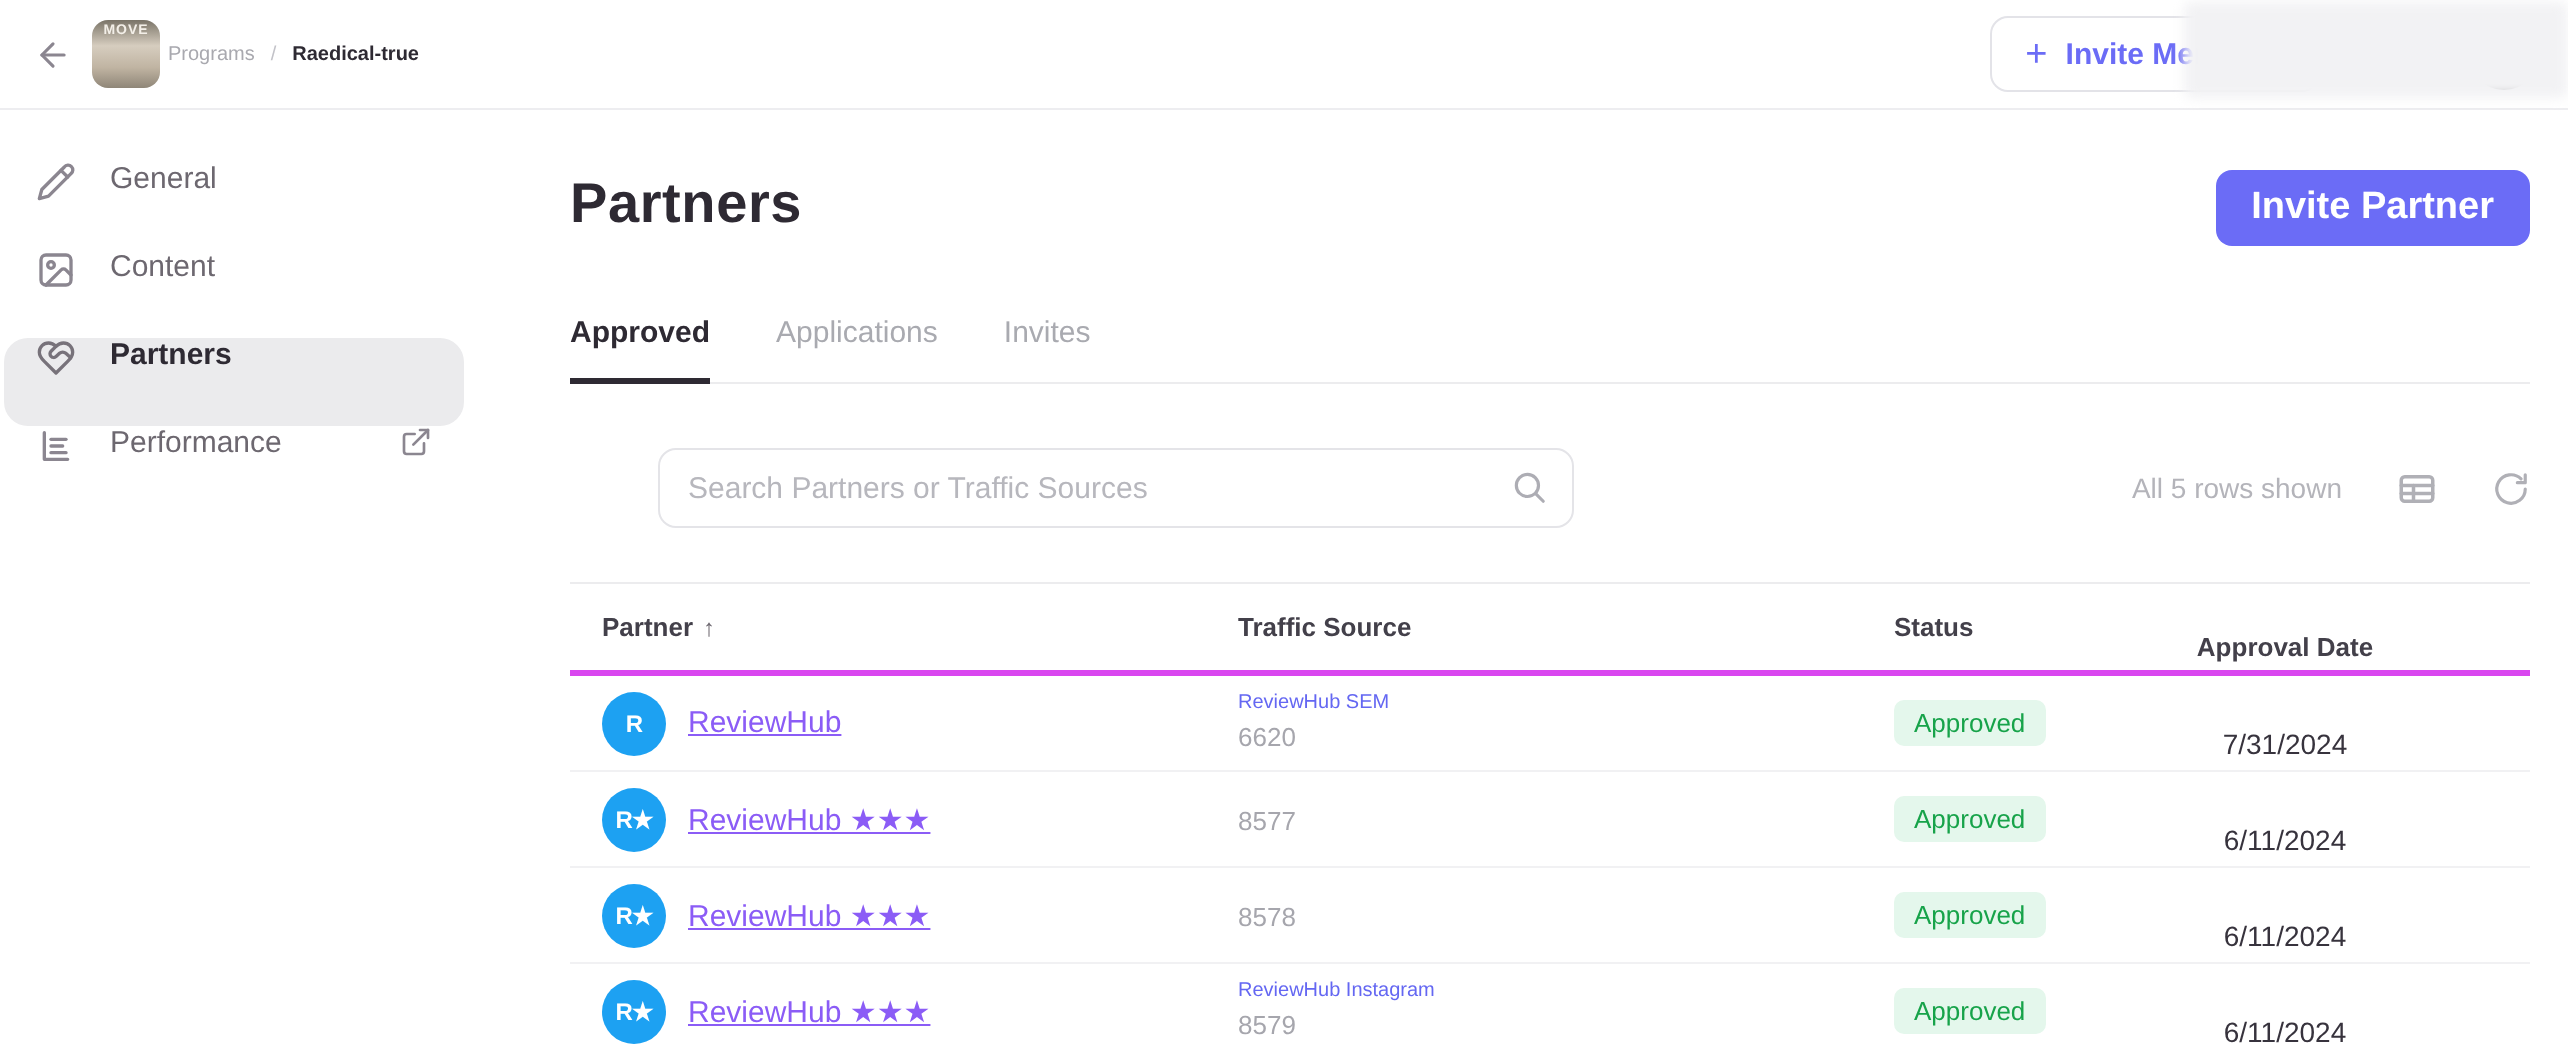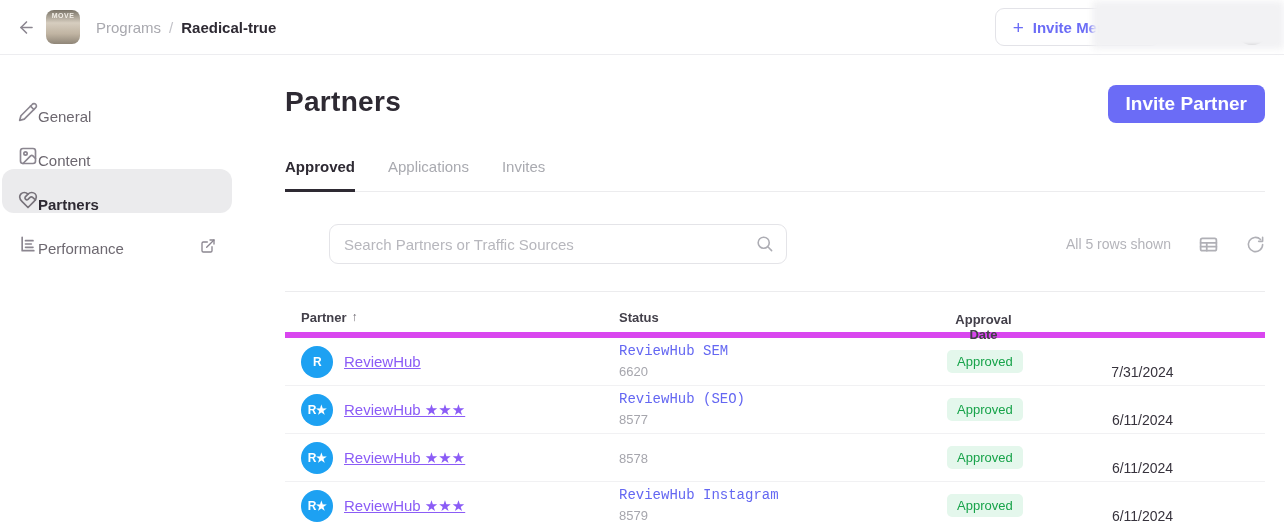--- a/index.html
+++ b/index.html
@@ -8,21 +8,21 @@
 
   
   .topbar { height:55px; border-bottom:1px solid #ededf0; display:flex;
     align-items:center; padding:0 14px; position:relative; }
   .back-btn { width:24px; height:24px; display:flex; align-items:center; justify-content:center;
     color:#8b8690; cursor:pointer; flex-shrink:0; }
   .program-avatar { width:34px; height:34px; border-radius:8px; margin-left:8px; flex-shrink:0;
     background:linear-gradient(180deg,#7a7468 0%,#d6cdbf 38%,#c0b4a2 70%,#8f8678 100%);
     overflow:hidden; display:flex; justify-content:center; }
   .program-avatar span { font-size:7px; font-weight:700; color:#f3efe8; letter-spacing:.5px; margin-top:2px; }
-  .breadcrumb { margin-left:16px; font-size:15px; display:flex; gap:8px; align-items:center; }
+  .breadcrumb { margin-left:4px; font-size:10px; display:flex; gap:8px; align-items:center; }
   .crumb-section { color:#a9a9af; }
   .crumb-sep { color:#c2c2c8; }
   .crumb-current { color:#2e2a33; font-weight:700; }
   .invite-members-btn { margin-left:auto; height:38px; padding:0 17px; border:1px solid #e3e3e8;
     border-radius:9px; background:#fff; color:#6b6cf6; font-size:15px; font-weight:600;
     display:flex; align-items:center; gap:9px; cursor:pointer;
     font-family:"Liberation Sans", sans-serif; }
   .invite-members-btn .plus { font-size:19px; font-weight:400; line-height:1; }
   .help-btn { margin-left:23px; width:27px; height:27px; border:2px solid #a3a3aa; border-radius:50%;
     color:#a3a3aa; font-size:14px; font-weight:700; display:flex; align-items:center;
@@ -35,21 +35,21 @@
   .org-logo .caption { font-size:4px; letter-spacing:.4px; line-height:1; margin-top:1px; }
   .redacted-user { position:absolute; right:0; top:1px; width:192px; height:48px;
     background:#f2f2f4; filter:blur(3px); border-radius:4px; }
 
   
   .layout { display:flex; height:471px; }
 
   
   .sidebar { width:260px; flex-shrink:0; padding-top:26px; }
   .side-item { height:44px; margin:0 28px 0 2px; border-radius:12px; display:flex;
-    align-items:flex-end; padding:0 16px; font-size:15px; color:#6d6870; cursor:pointer; }
+    align-items:flex-start; gap:17px; padding:0 16px; font-size:15px; color:#6d6870; cursor:pointer; }
   .side-item svg { flex-shrink:0; color:#8b8690; }
   .side-item.active { background:#ebebed; color:#2e2a33; font-weight:700; }
   .side-item.active svg { color:#77727a; }
   .ext-icon { margin-left:auto; color:#8b8690; }
 
   
   .main { flex:1; position:relative; padding:0 19px 0 25px; }
   .page-title { margin-top:30px; font-size:28px; font-weight:700; letter-spacing:.3px; line-height:33px; }
   .invite-partner-btn { position:absolute; top:30px; right:19px; height:38px; padding:0 18px;
     background:#6b6cf6; color:#fff; border:none; border-radius:8px; font-size:19px; font-weight:700;
@@ -66,32 +66,32 @@
     font-family:"Liberation Sans", sans-serif; }
   .search-input::placeholder { color:#b7b7bd; }
   .search-icon { position:absolute; right:13px; top:10px; color:#adadb4; pointer-events:none; }
   .toolbar-right { margin-left:auto; display:flex; align-items:center; gap:27px; }
   .rows-shown { color:#b4b4ba; font-size:14px; }
   .icon-btn { color:#b0b0b6; cursor:pointer; display:flex; align-items:center; }
 
   
   .table { margin-top:27px; border-top:1px solid #ececee; }
   .thead, .trow { display:grid; grid-template-columns:334px 328px 73px 1fr; align-items:center; }
-  .thead { height:46px; border-bottom:6px solid #d946ef; font-size:13px; font-weight:700; color:#43404a; }
+  .thead { height:46px; border-bottom:3px solid #d946ef; font-size:13px; font-weight:700; color:#43404a; }
   .th-partner { padding-left:16px; display:flex; align-items:center; gap:5px; }
   .sort-arrow { font-weight:400; color:#6d6870; font-size:12px; }
   .th-date, .td-date { text-align:center;margin-top:20px; }
   .trow { height:48px; border-bottom:1px solid #f1f1f3; }
   .td-partner { display:flex; align-items:center; gap:11px; padding-left:16px; }
   .avatar { width:32px; height:32px; border-radius:50%; background:#1da1f2; color:#fff;
     display:flex; align-items:center; justify-content:center; font-size:12px; font-weight:700;
     flex-shrink:0; letter-spacing:-.5px; }
   .partner-link { color:#8b5cf6; font-size:15px; text-decoration:underline; cursor:pointer; }
   .td-source { line-height:1.25; }
-  .source-link { color:#6467f2; font-size:14px; cursor:pointer;font-family:Liberation Mono, monospace; }
+  .source-link { color:#6467f2; font-size:10px; cursor:pointer; }
   .source-id { color:#a6a6ad; font-size:13px; margin-top:3px; }
   .badge { display:inline-block; background:#e4f7ec; color:#17a34a; font-size:13px;
     padding:4px 10px; border-radius:5px; }
   .td-date { font-size:14px; color:#37333d; }
 </style>
 </head>
 <body>
 
 <div class="topbar">
   <div class="back-btn">
@@ -211,20 +211,21 @@
         </span>
       </div>
     </div>
 
     <div class="table">
       <div class="thead">
         <div class="th-partner">
           <span>Partner</span>
           <span class="sort-arrow">↑</span>
         </div>
+        <div>Traffic Source</div>
         <div>Status</div>
         <div class="th-date">Approval Date</div>
       </div>
 
       <div class="trow">
         <div class="td-partner">
           <span class="avatar">R</span>
           <a class="partner-link">ReviewHub</a>
         </div>
         <div class="td-source">
@@ -236,21 +237,20 @@
         </div>
         <div class="td-date">7/31/2024</div>
       </div>
 
       <div class="trow">
         <div class="td-partner">
           <span class="avatar">R★</span>
           <a class="partner-link">ReviewHub ★★★</a>
         </div>
         <div class="td-source">
-          <div class="source-link">ReviewHub (SEO)</div>
           <div class="source-id">8577</div>
         </div>
         <div>
           <span class="badge">Approved</span>
         </div>
         <div class="td-date">6/11/2024</div>
       </div>
 
       <div class="trow">
         <div class="td-partner">

